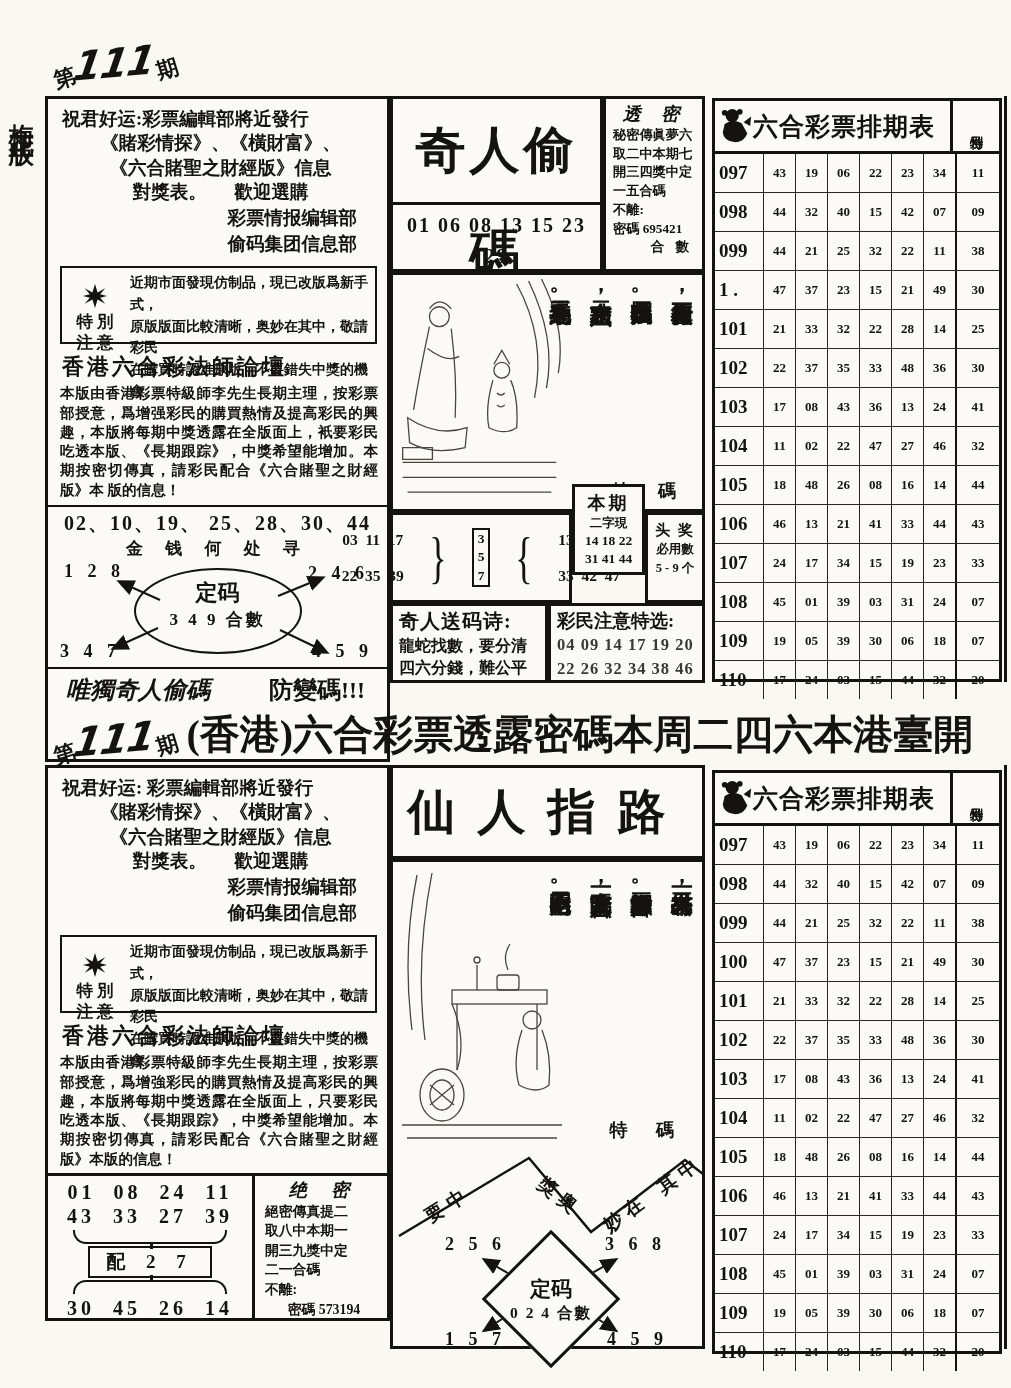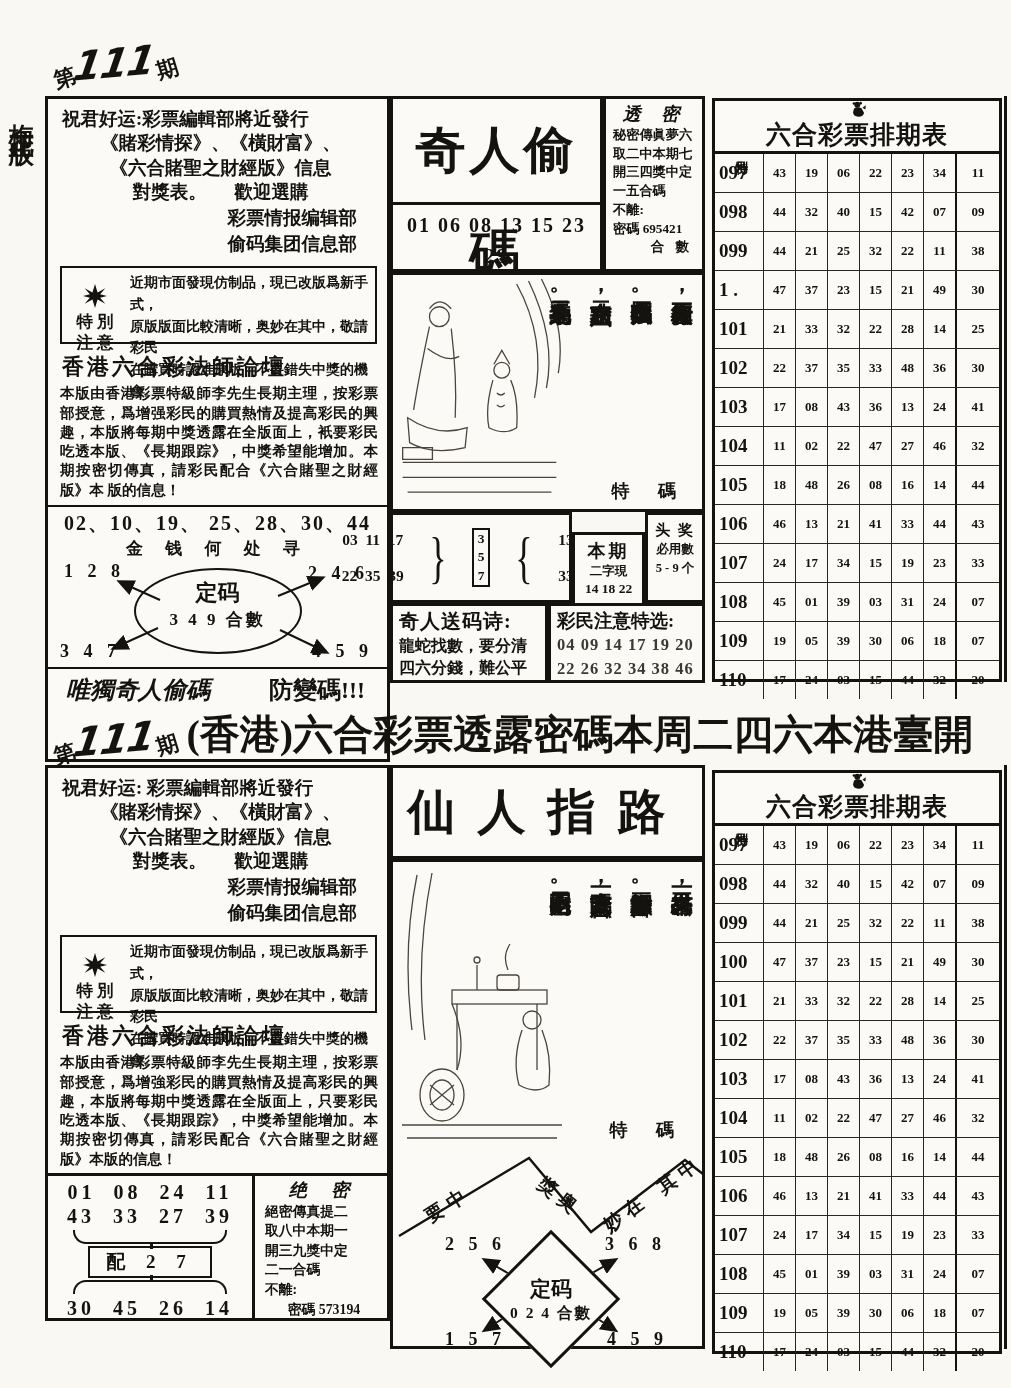--- a/index.html
+++ b/index.html
@@ -66,21 +66,21 @@
   .tj .a{font-size:15px;font-weight:900;padding-top:6px;letter-spacing:2px;}
   .tj .b{font-size:12.5px;font-weight:bold;line-height:1.5;}
   .cpoem{padding:2px 6px;}
   .cpoem .h{font-size:20px;font-weight:900;letter-spacing:1px;}
   .cpoem .ln{font-size:16px;font-weight:bold;line-height:1.35;white-space:nowrap;}
   .picks{padding:2px 6px;}
   .picks .h{font-size:18.5px;font-weight:900;}
   .picks .ln{font-size:16.5px;font-weight:600;line-height:1.45;letter-spacing:1px;color:#3b3933;}
 
   
-  .sched-head{display:flex;align-items:center;height:50px;border-bottom:3px solid #15130f;flex-direction:column;}
+  .sched-head{display:flex;align-items:center;height:50px;border-bottom:3px solid #15130f;}
   .sched-head .ttl{flex:1;font-size:25px;font-weight:900;letter-spacing:1px;white-space:nowrap;}
   .sched-head .sp{width:46px;align-self:stretch;border-left:3px solid #15130f;display:flex;
                   align-items:center;justify-content:center;font-size:13px;font-weight:bold;}
   .sched-row{display:grid;grid-template-columns:48px repeat(6,32px) 1fr;height:38px;
              border-bottom:1.5px solid #2a2722;align-items:center;}
   .sched-row:last-child{border-bottom:none;}
   .sched-cell{border-left:1.5px solid #2a2722;height:100%;display:flex;align-items:center;
               justify-content:center;font-size:13px;font-weight:bold;}
   .sched-cell:first-child{border-left:none;font-size:19px;font-weight:900;justify-content:flex-start;padding-left:4px;}
   .sched-cell.special{border-left:2px solid #15130f;}
@@ -240,21 +240,21 @@
     <div class="midbox">
       <div>3</div>
       <div>5</div>
       <div>7</div>
     </div>
     <div class="brace">{</div>
     <div class="nums">13  16  28
 33  42  47</div>
   </div>
 
-  <div class="abs bx cell-c benqi" style="left:572px;top:532px;width:73px;height:91px;">
+  <div class="abs bx cell-c benqi" style="left:572px;top:484px;width:73px;height:91px;">
     <div class="a">本期</div>
     <div class="b">二字現</div>
     <div class="n">14 18 22</div>
     <div class="n">31 41 44</div>
   </div>
 
   <div class="abs bx cell-c tj" style="left:645px;top:512px;width:60px;height:91px;">
     <div class="a">头 奖</div>
     <div class="b">必用數</div>
     <div class="b">5 - 9 个</div>

